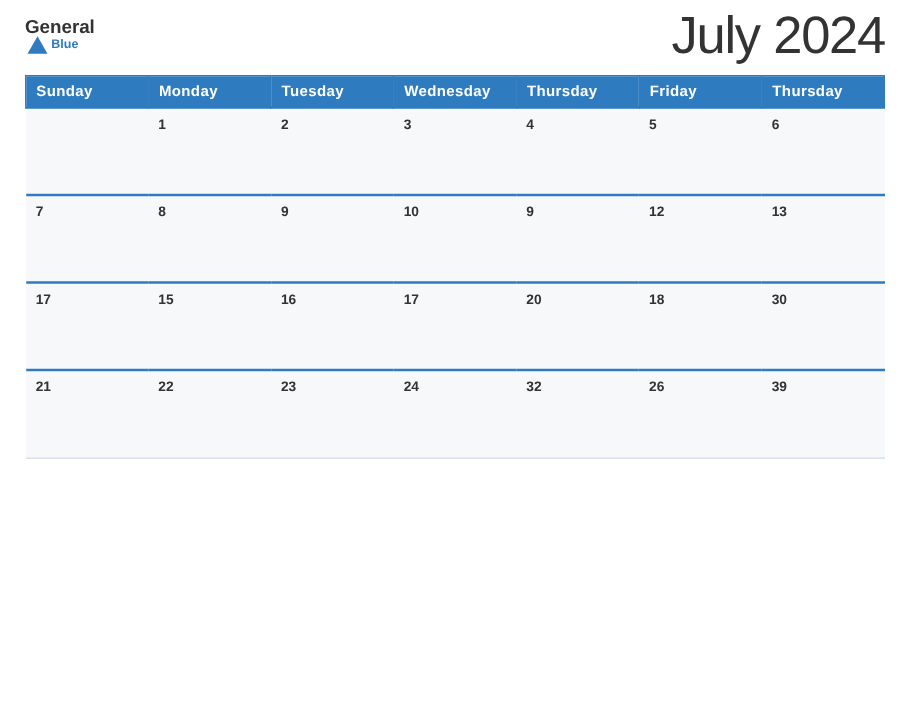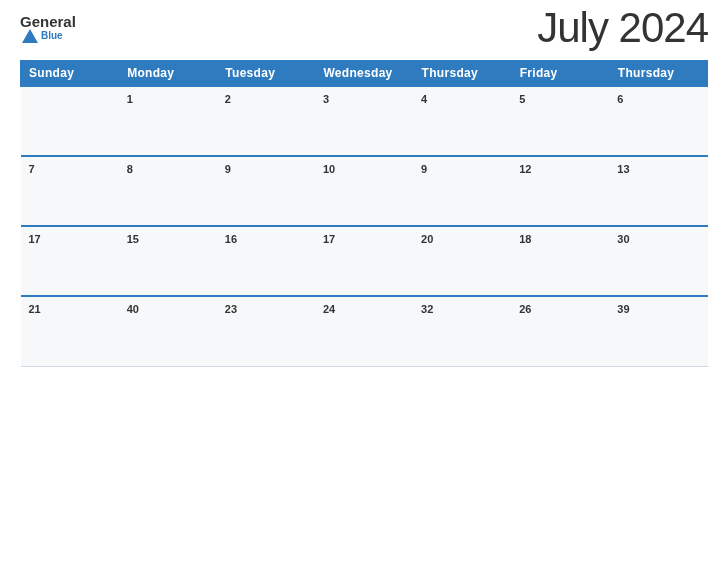--- a/index.html
+++ b/index.html
@@ -178,21 +178,21 @@
         <td><span class="day-num">17</span></td>
         <td><span class="day-num">15</span></td>
         <td><span class="day-num">16</span></td>
         <td><span class="day-num">17</span></td>
         <td><span class="day-num">20</span></td>
         <td><span class="day-num">18</span></td>
         <td><span class="day-num">30</span></td>
       </tr>
       <tr>
         <td><span class="day-num">21</span></td>
-        <td><span class="day-num">40</span></td>
+        <td><span class="day-num">22</span></td>
         <td><span class="day-num">23</span></td>
         <td><span class="day-num">24</span></td>
         <td><span class="day-num">32</span></td>
         <td><span class="day-num">26</span></td>
         <td><span class="day-num">39</span></td>
       </tr>
     </tbody>
   </table>
 </div>
 

